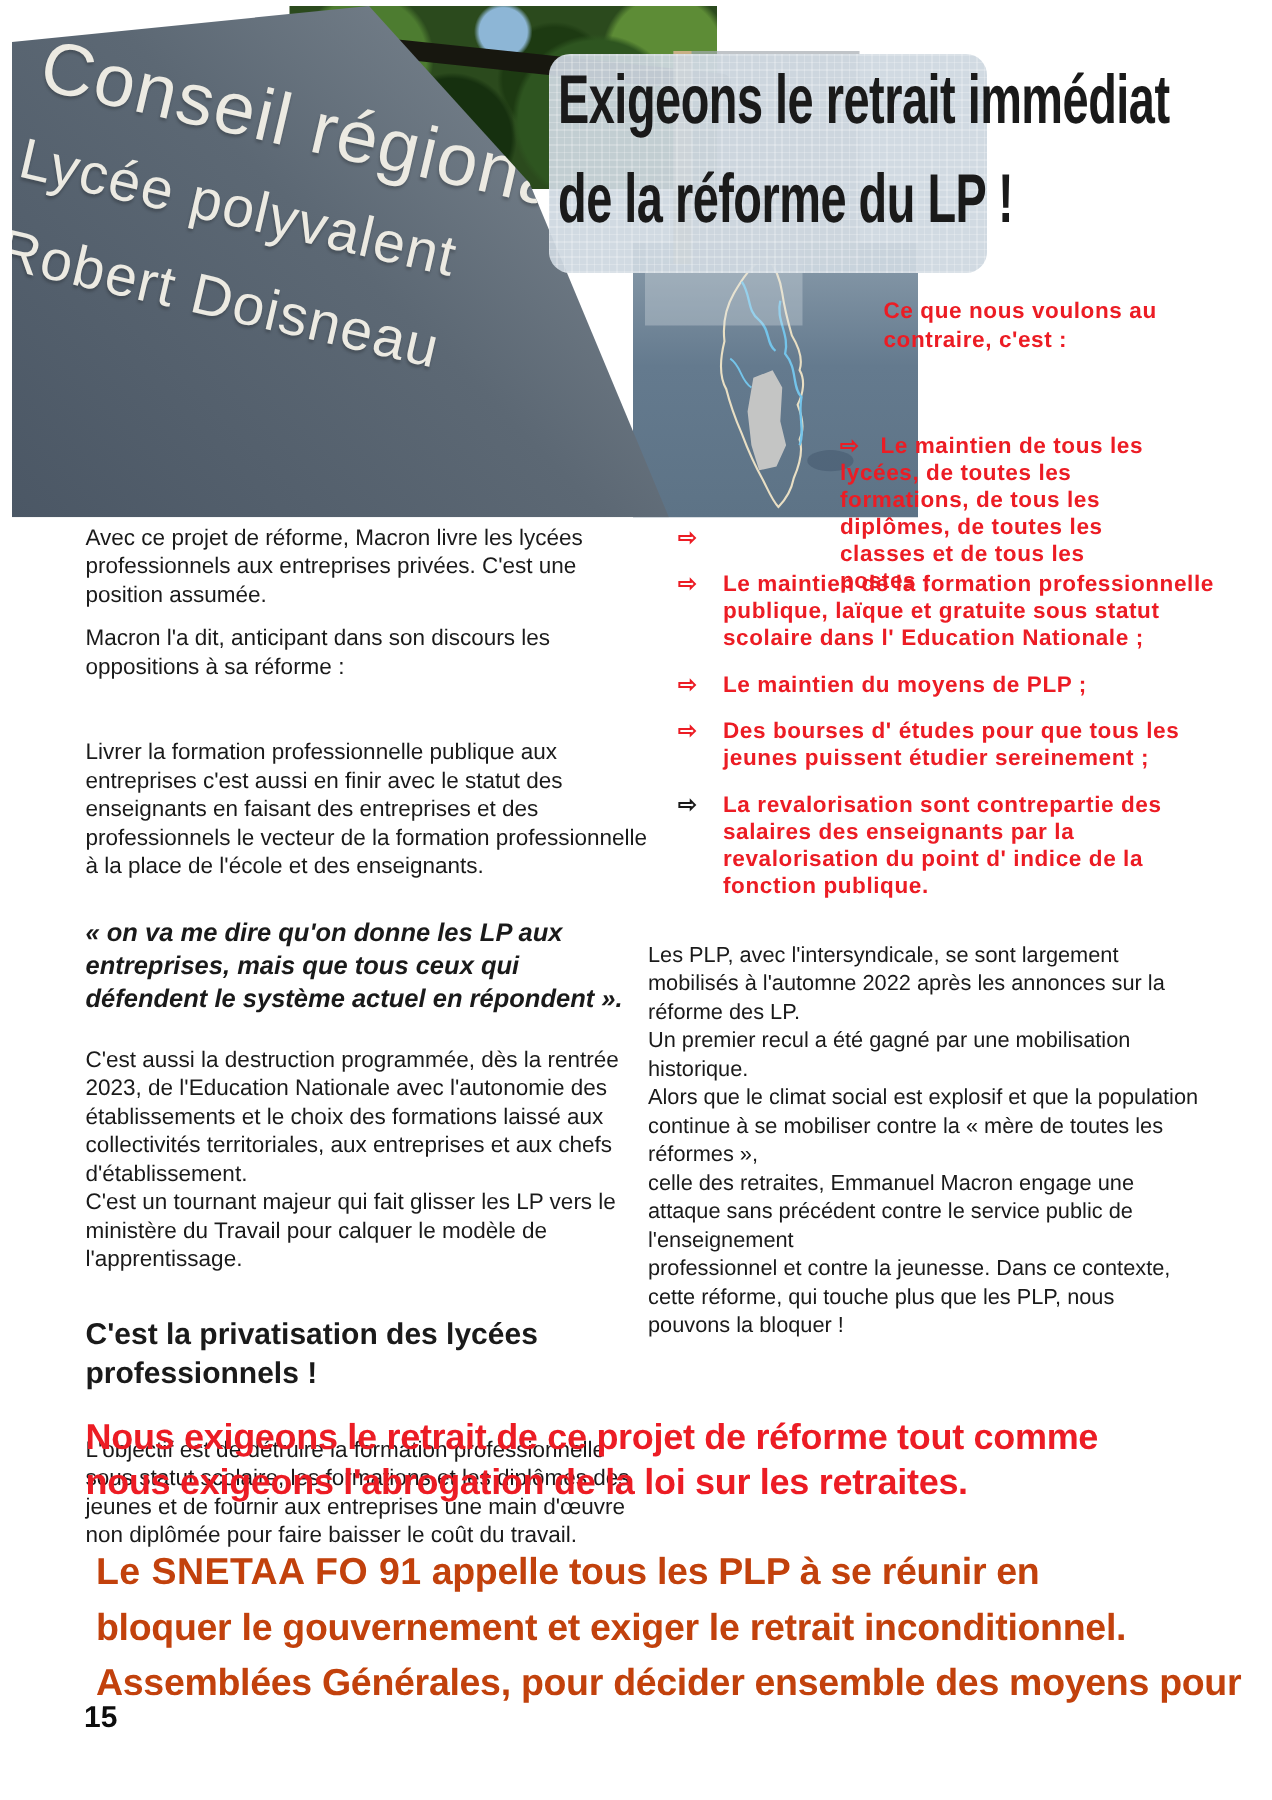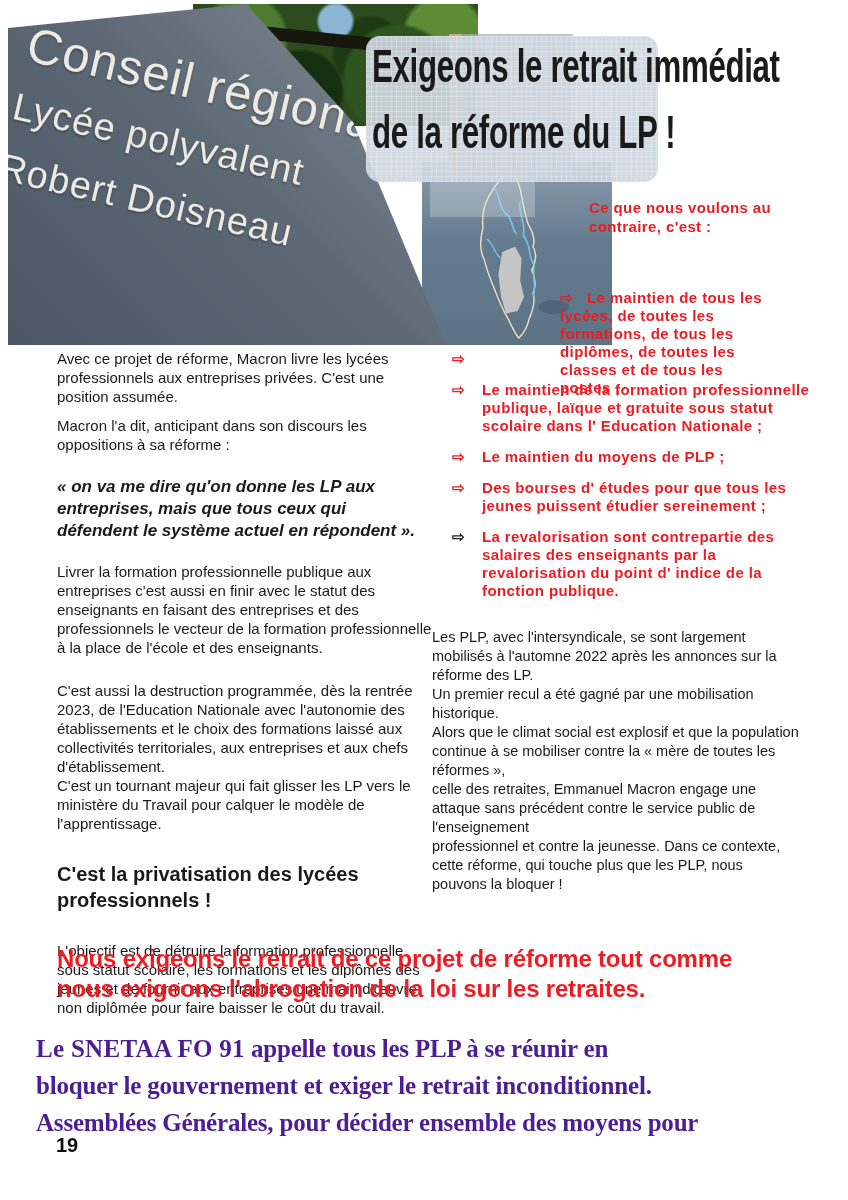--- a/index.html
+++ b/index.html
@@ -54,34 +54,34 @@
   .demands-list{position:absolute;left:452px;top:350px;width:400px;
     font-size:15px;font-weight:bold;line-height:18px;letter-spacing:0.4px;}
   .demand{display:flex;margin-bottom:13px;}
   .demand .arrow{width:30px;flex:none;}
   .arrow{font-weight:bold;font-size:15px;}
   .arrow-black{color:#1a1a1a;}
 
   
   .leftcol{position:absolute;left:57px;top:349px;width:380px;font-size:15px;line-height:19px;}
   .leftcol p{margin:0 0 10px 0;}
-  .leftcol .p2{margin-bottom:22px;}
+  .leftcol .p2{margin-bottom:38px;}
   .leftcol .quote{font-size:17px;line-height:22px;font-weight:bold;font-style:italic;margin-bottom:20px;}
   .leftcol .p3{margin-bottom:24px;}
   .leftcol .p4{margin-bottom:28px;}
   .leftcol .colheading{font-size:20px;line-height:26px;font-weight:bold;margin-bottom:28px;}
 
   
   .rightpara{position:absolute;left:432px;top:628px;width:420px;font-size:14.5px;line-height:19px;}
 
   
   .slogan{position:absolute;left:57px;top:944px;font-size:24px;line-height:30px;font-weight:bold;
     letter-spacing:-0.2px;}
-  .cta{position:absolute;left:36px;top:1030px;font-size:25px;line-height:37px;font-weight:bold;
-    color:#4c1d95;letter-spacing:-0.2px;font-family:Liberation Serif, serif;}
+  .cta{position:absolute;left:64px;top:1030px;font-size:25px;line-height:37px;font-weight:bold;
+    color:#c2410c;letter-spacing:-0.2px;}
   .cta-strong{font-weight:900;letter-spacing:0.3px;}
   .pagenum{position:absolute;left:56px;top:1134px;font-size:20px;font-weight:900;color:#0d0d0d;}
 </style>
 </head>
 <body>
 
 <div class="page">
 
   <div class="photo">
     <div class="trees"></div>
@@ -150,28 +150,28 @@
 fonction publique.</div>
     </div>
   </div>
 
   <div class="leftcol">
     <p class="preline">Avec ce projet de réforme, Macron livre les lycées
 professionnels aux entreprises privées. C'est une
 position assumée.</p>
     <p class="preline p2">Macron l'a dit, anticipant dans son discours les
 oppositions à sa réforme :</p>
-    <p class="preline quote">« on va me dire qu'on donne les LP aux
-entreprises, mais que tous ceux qui
-défendent le système actuel en répondent ».</p>
     <p class="preline p3">Livrer la formation professionnelle publique aux
 entreprises c'est aussi en finir avec le statut des
 enseignants en faisant des entreprises et des
 professionnels le vecteur de la formation professionnelle
 à la place de l'école et des enseignants.</p>
+    <p class="preline quote">« on va me dire qu'on donne les LP aux
+entreprises, mais que tous ceux qui
+défendent le système actuel en répondent ».</p>
     <p class="preline p4">C'est aussi la destruction programmée, dès la rentrée
 2023, de l'Education Nationale avec l'autonomie des
 établissements et le choix des formations laissé aux
 collectivités territoriales, aux entreprises et aux chefs
 d'établissement.
 C'est un tournant majeur qui fait glisser les LP vers le
 ministère du Travail pour calquer le modèle de
 l'apprentissage.</p>
     <div class="colheading preline">C'est la privatisation des lycées
 professionnels !</div>
@@ -200,14 +200,14 @@
     <div>Nous exigeons le retrait de ce projet de réforme tout comme</div>
     <div>nous exigeons l'abrogation de la loi sur les retraites.</div>
   </div>
 
   <div class="cta">
     <div><span class="cta-strong">Le SNETAA FO 91</span><span>  appelle tous les PLP à se réunir en</span></div>
     <div>bloquer le gouvernement et exiger le retrait inconditionnel.</div>
     <div>Assemblées Générales, pour décider ensemble des moyens pour</div>
   </div>
 
-  <div class="pagenum">19</div>
+  <div class="pagenum">15</div>
 </div>
 
 </body></html>

